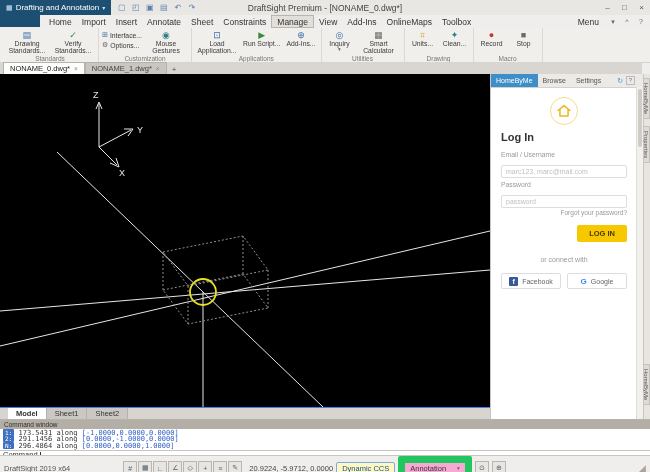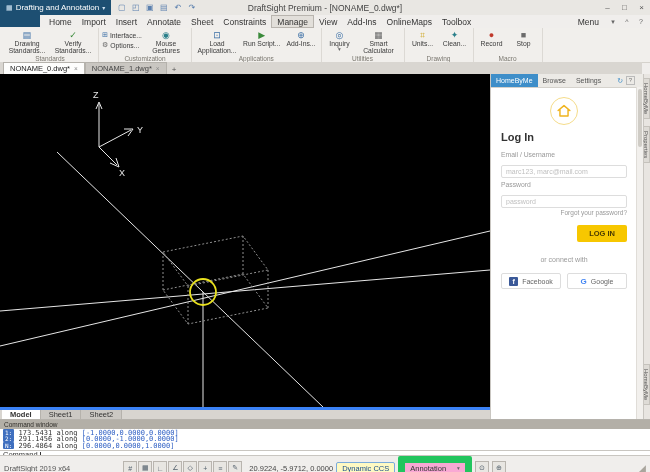--- a/index.html
+++ b/index.html
@@ -62,21 +62,21 @@
   .socialrow{display:flex;justify-content:center;gap:6px;}
   .sbtn{display:flex;align-items:center;justify-content:center;gap:4px;width:60px;height:16px;border:1px solid #ddd;border-radius:2px;background:#fff;font-size:7px;color:#666;cursor:pointer;font-family:"Liberation Sans",sans-serif;}
   .fbic{width:9px;height:9px;background:#3b5998;color:#fff;font-size:7px;font-weight:bold;display:flex;align-items:center;justify-content:center;border-radius:1px;}
   .ggic{color:#4285f4;font-size:8px;font-weight:bold;}
   .pscroll{position:absolute;top:13px;right:0;bottom:0;width:6px;background:#f2f0ed;border-left:1px solid #e0ddd8;}
   .pthumb{position:absolute;top:2px;left:1px;width:4px;height:58px;background:#cfccc6;border-radius:2px;cursor:pointer;}
   
   .edgestrip{position:absolute;top:74px;left:643px;width:7px;height:345px;background:#e8e5e1;border-left:1px solid #c9c6c1;box-sizing:border-box;}
   .etab{writing-mode:vertical-rl;font-size:6px;color:#555;background:#dedbd6;border:1px solid #c5c2bc;border-left:none;padding:4px 0;position:absolute;left:0;width:6px;text-align:center;cursor:pointer;box-sizing:border-box;}
   
-  .sheettabs{position:absolute;top:407px;left:0;width:490px;height:12px;background:#d8d5d0;border-top:3px solid #3b82f6;display:flex;align-items:stretch;padding-left:2px;box-sizing:border-box;}
+  .sheettabs{position:absolute;top:407px;left:0;width:490px;height:12px;background:#d8d5d0;border-top:1px solid #3b82f6;display:flex;align-items:stretch;padding-left:8px;box-sizing:border-box;}
   .stab{display:inline-flex;align-items:center;padding:0 8px;font-size:7.5px;background:#cbc8c3;border-right:1px solid #b5b2ac;color:#333;cursor:pointer;}
   .stab.active{background:#fff;font-weight:bold;}
   
   .cmdwin{position:absolute;top:419px;left:0;right:0;height:36px;background:#fff;border-top:1px solid #b5b2ac;box-sizing:border-box;}
   .cmdhdr{height:9px;background:#b3afa7;color:#2e2c28;font-size:6.5px;line-height:9px;padding-left:4px;cursor:move;}
   .cmdhist{height:19px;padding:1px 3px;font-family:"DejaVu Sans Mono",monospace;font-size:7px;line-height:6.4px;overflow:hidden;}
   .crow{white-space:nowrap;}
   .cpre{background:#3f6fbf;color:#fff;font-size:6px;padding:0 2px;border-radius:1px;}
   .cvec{color:#2e5fc4;}
   .cmdprompt{height:8px;border-top:1px solid #c9c6c1;font-size:7.5px;line-height:8px;padding-left:3px;color:#333;display:flex;align-items:center;gap:2px;}

